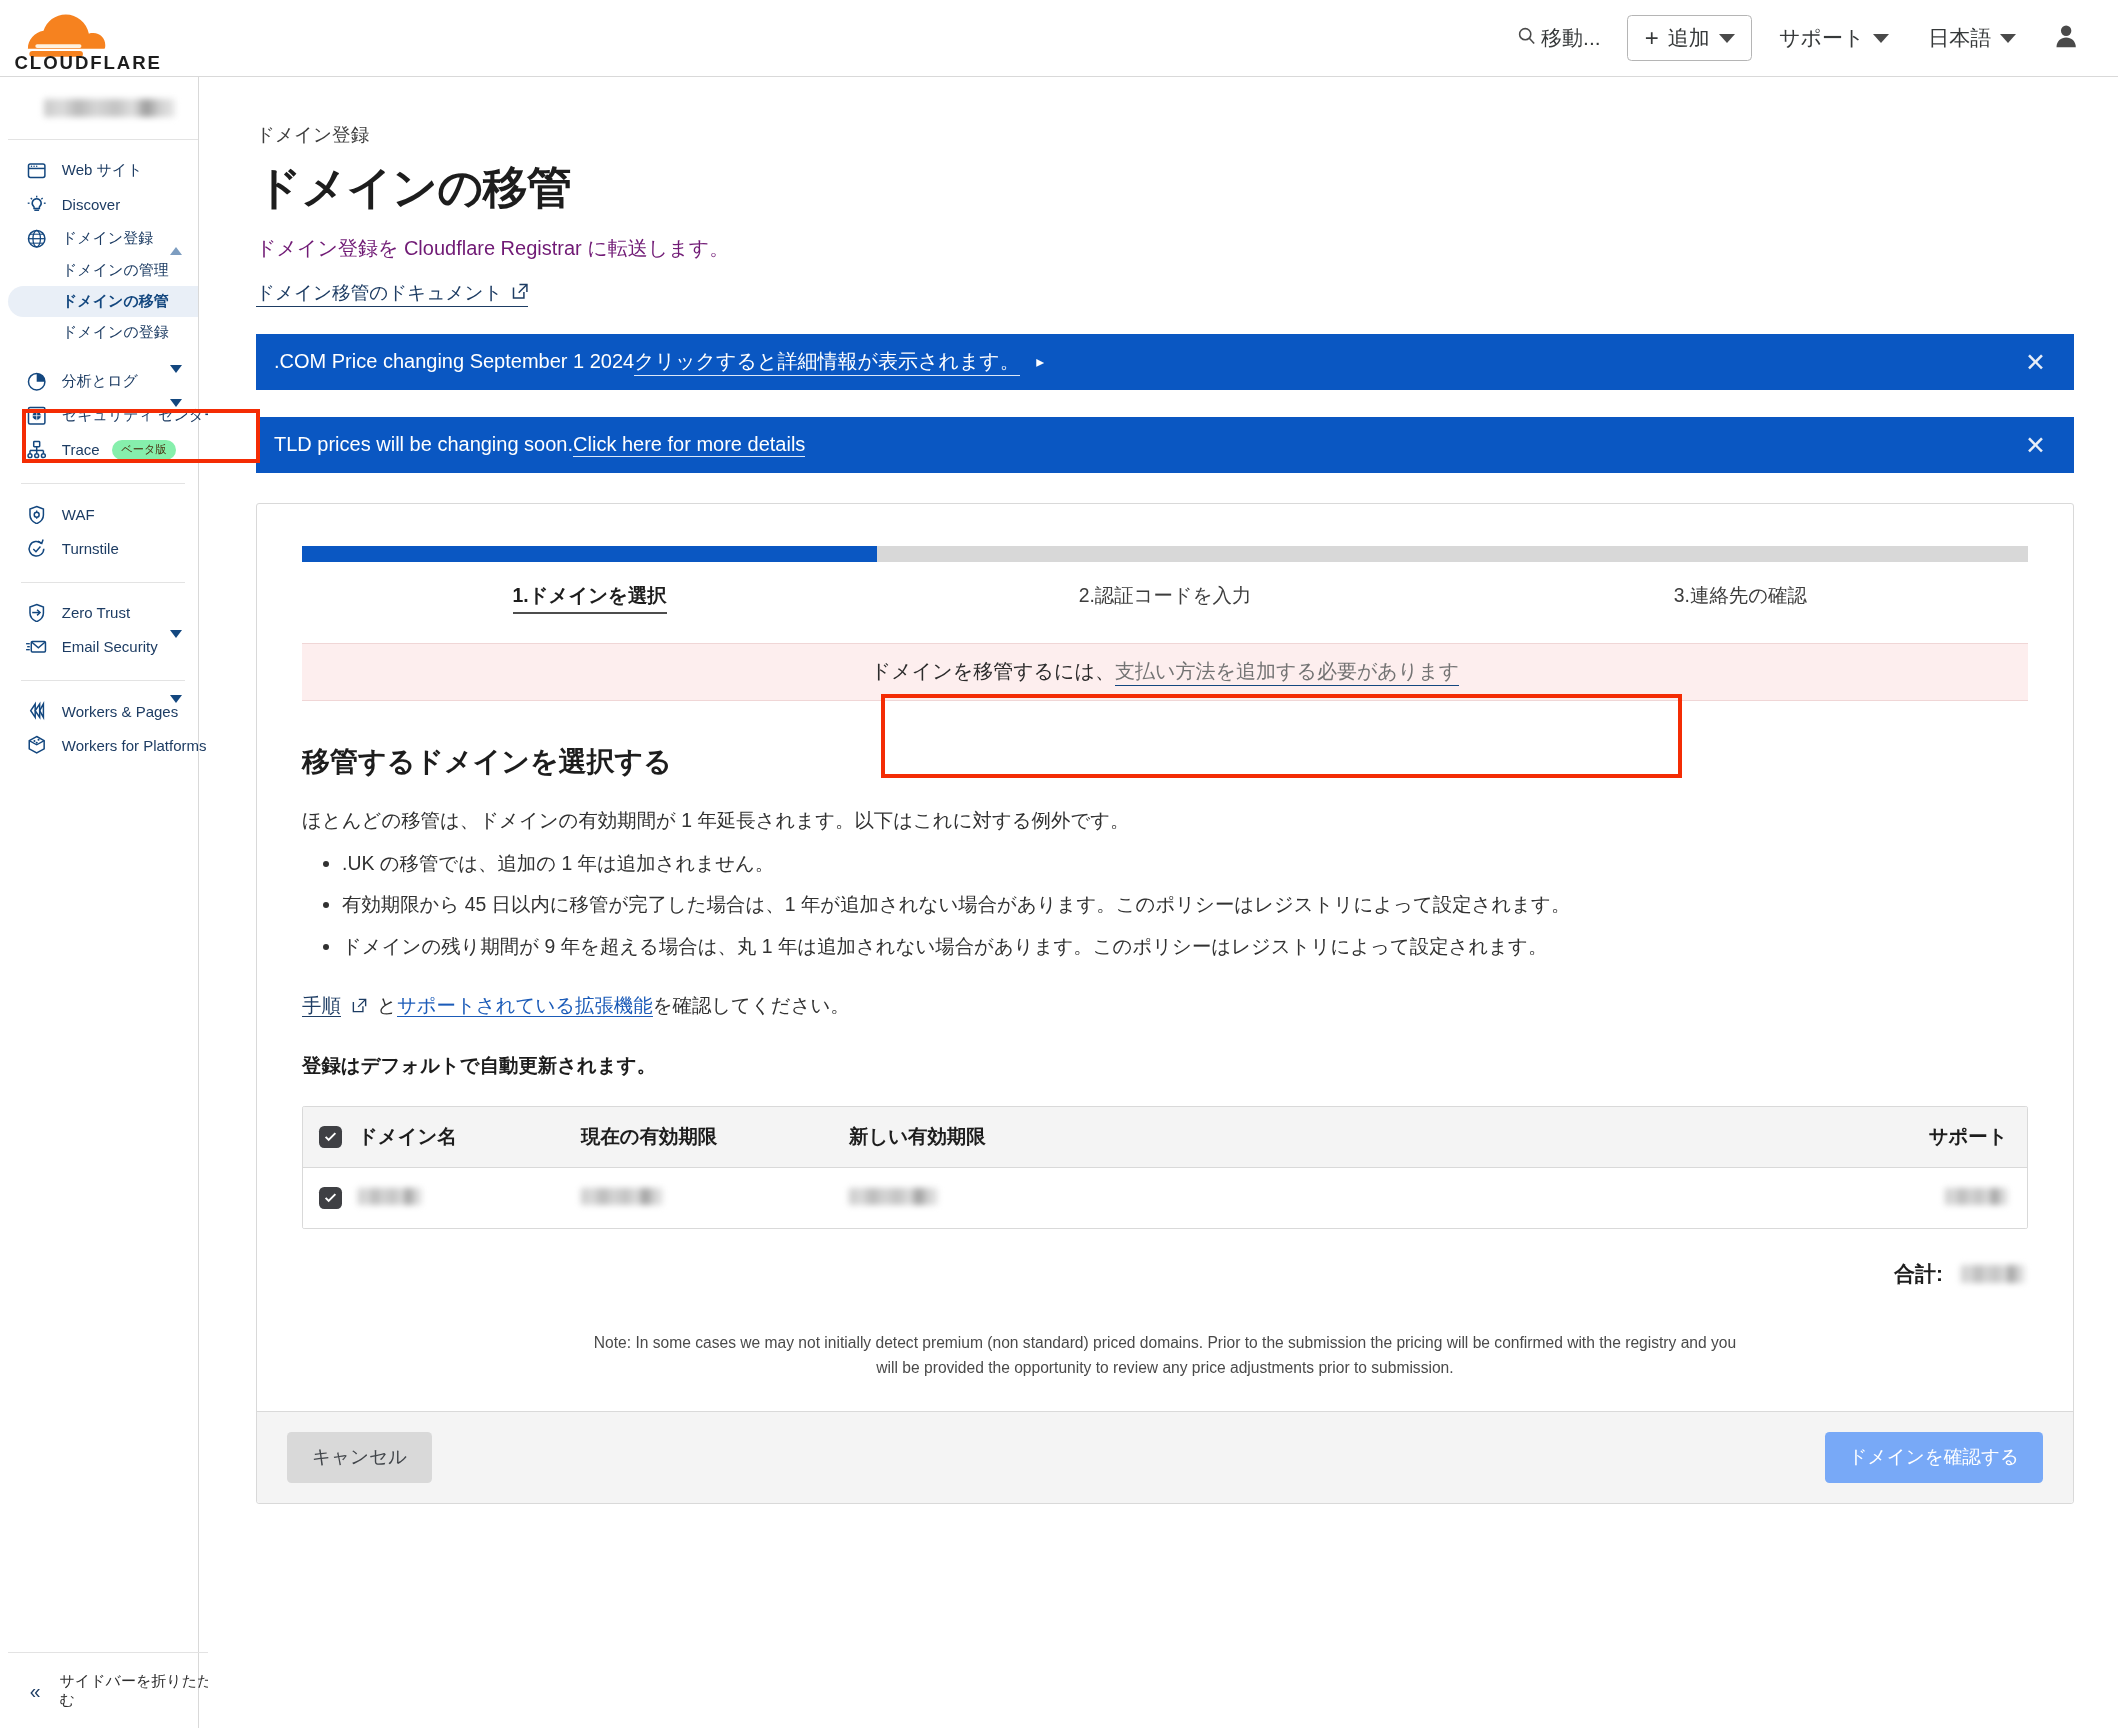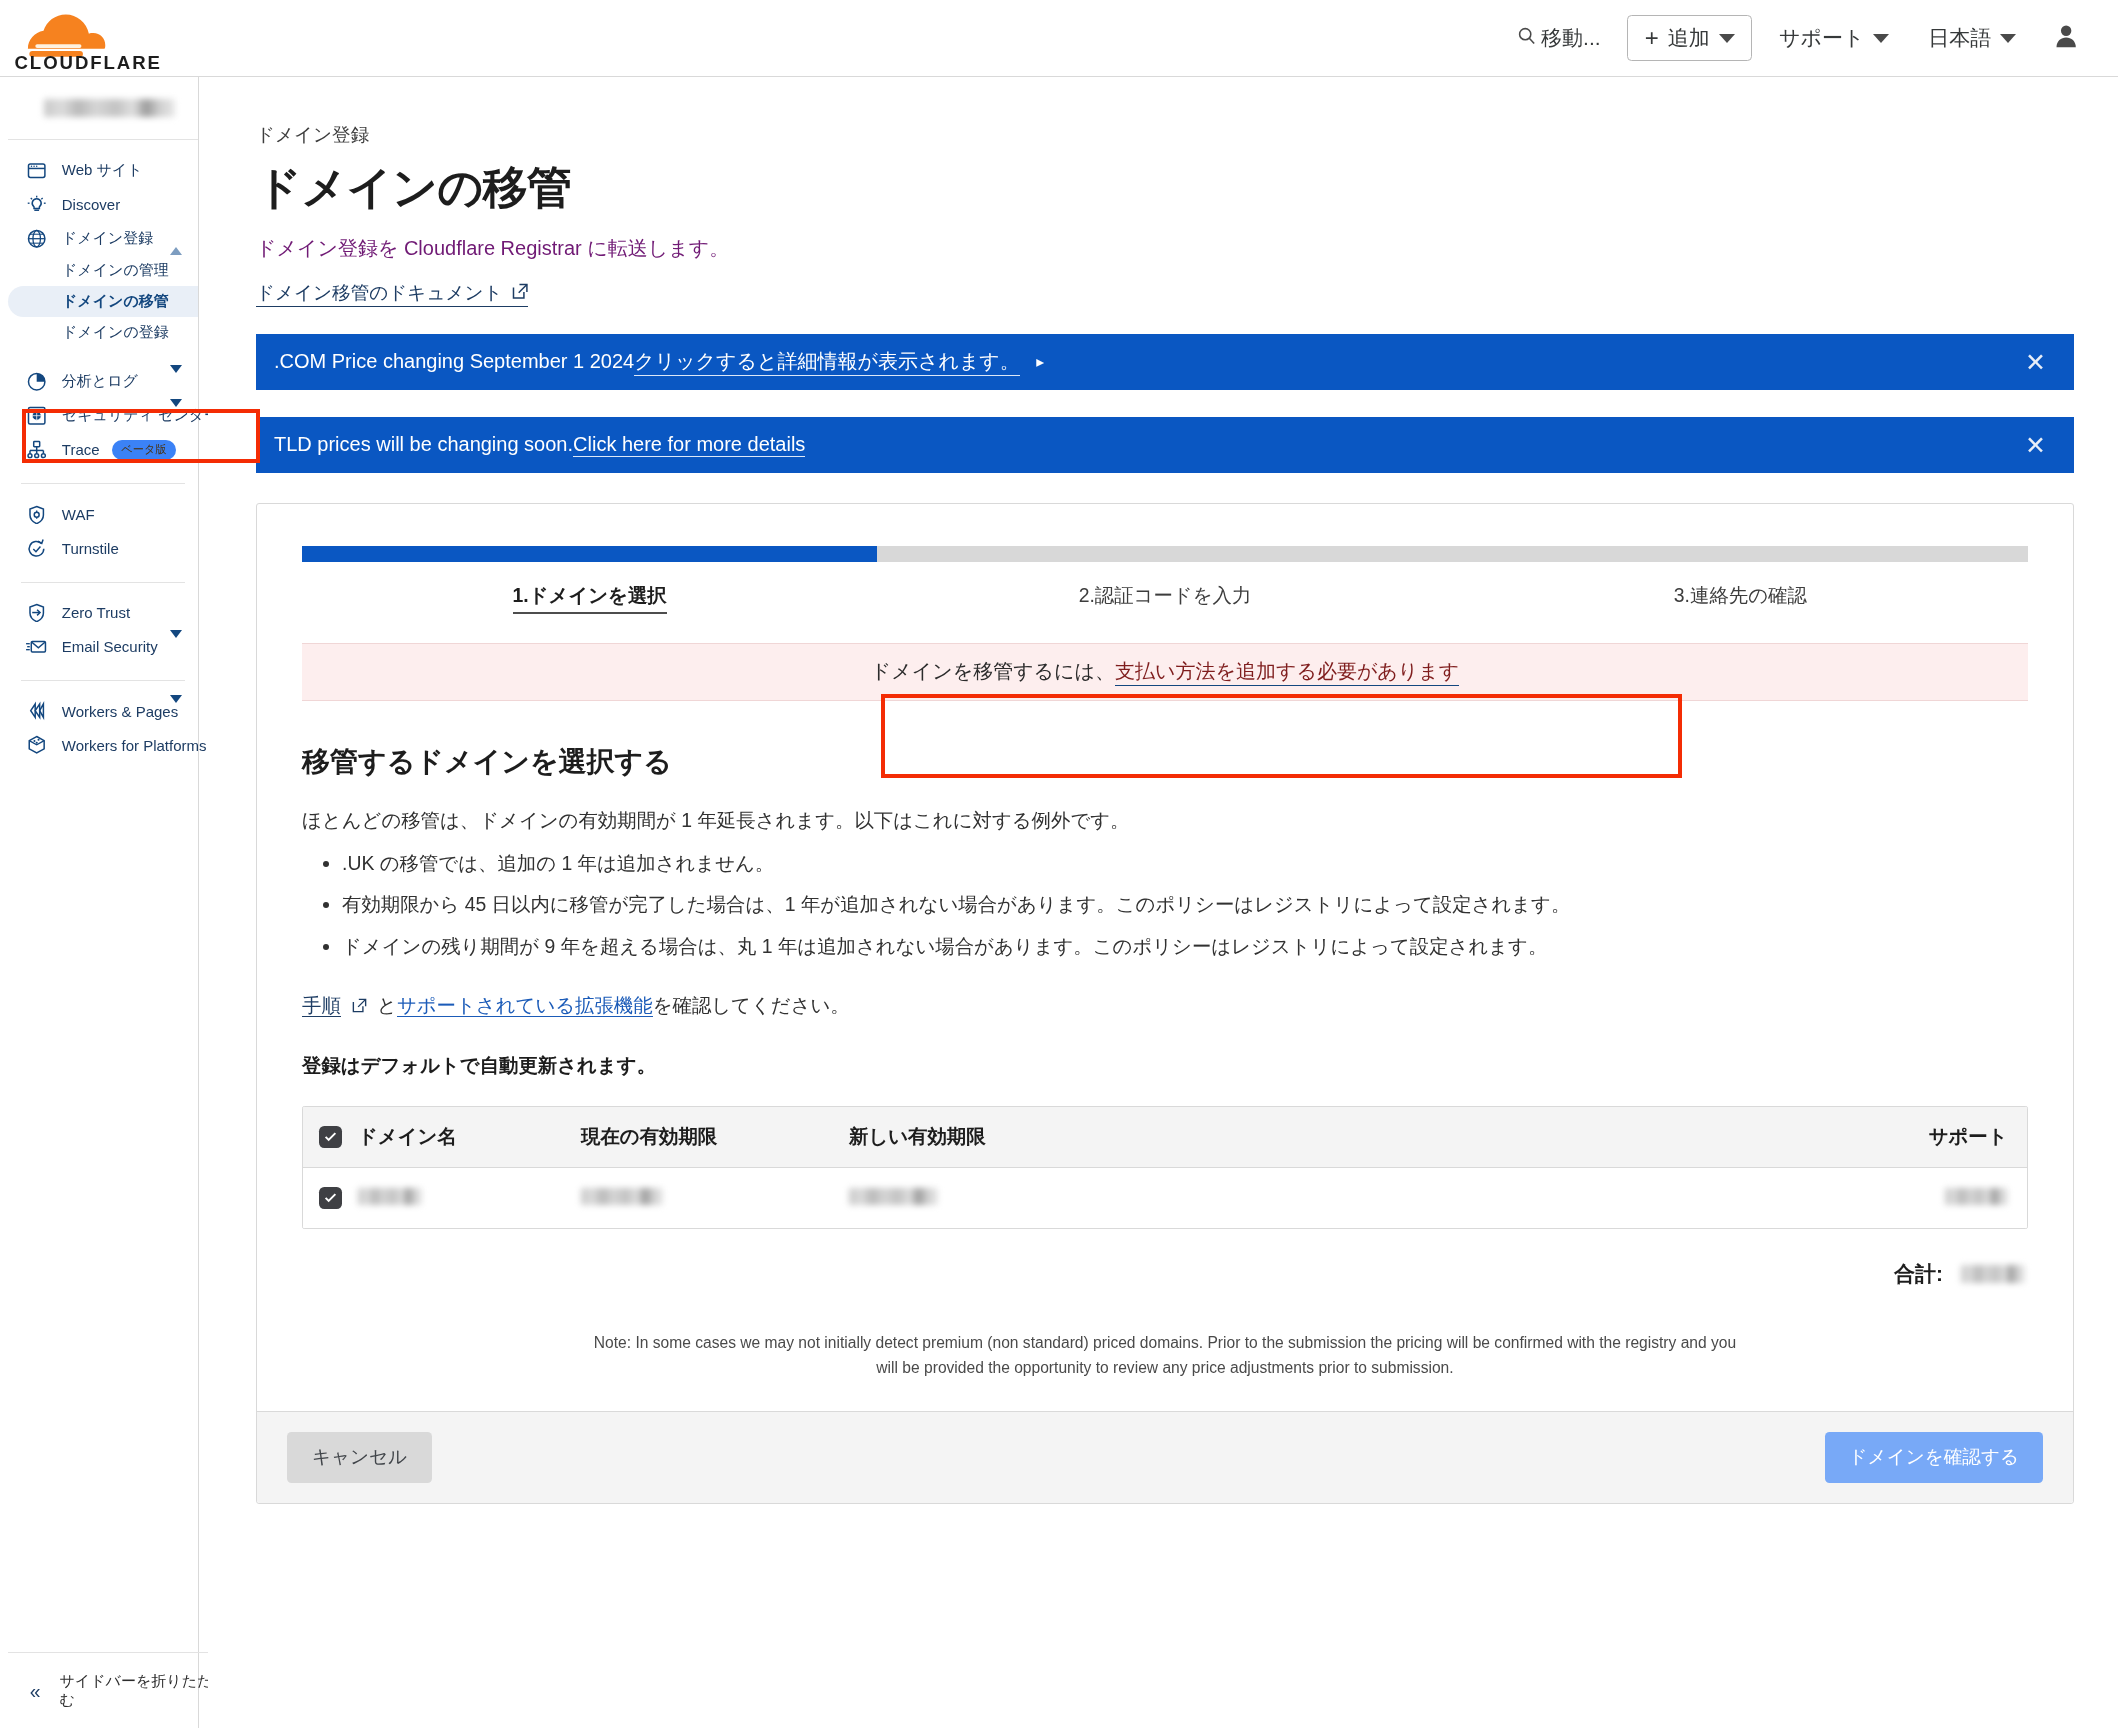--- a/index.html
+++ b/index.html
@@ -73,21 +73,21 @@
   .subitem {
     height: 31px; display: flex; align-items: center;
     padding-left: 54px; font-size: 15px; color: #1d3c63; cursor: pointer;
     border-radius: 0;
   }
   .subitem.active {
     background: #e9eff7; color: #13477f; font-weight: bold;
     border-radius: 18px 0 0 18px;
   }
   .badge-beta {
-    background: #3b82f6; color: #4a3211; font-size: 11.2px;
+    background: #86efac; color: #4a3211; font-size: 11.2px;
     border-radius: 10.4px; padding: 2.2px 9.7px 3px; margin-left: 12px; white-space: nowrap;
   }
   .collapse-row {
     position: absolute; bottom: 0; left: 0; width: 207px; height: 77px;
     border-top: 0.7px solid #e3e3e3; display: flex; align-items: center; padding-left: 13.4px;
     cursor: pointer;
   }
   .collapse-row .nlabel { font-size: 15px; color: #2c2c2c; margin-left: 10.4px; }
   .chev2 { color: #1d3c63; font-size: 19.4px; width: 30px; text-align: center; }
 
@@ -125,21 +125,21 @@
   .step.done .step-bar { background: #0a57c2; }
   .step-label { text-align: center; font-size: 19.4px; color: #3d3d3d; margin-top: 19.4px; }
   .step.done .step-label { color: #1d1d1d; font-weight: bold; border-bottom: 0; }
   .step.done .step-label span { border-bottom: 2.2px solid #4d4d4d; padding-bottom: 6px; }
 
   .alert {
     margin-top: 34px; background: #fdeeee; border-top: 0.7px solid #f0d6d6; border-bottom:0.7px solid #f0d6d6;
     height: 58px; display: flex; align-items: center; justify-content: center;
     font-size: 20px; color: #2b2b2b;
   }
-  .alert a { color: #7f1d1d; border-bottom: 1.5px solid #13477f; cursor:pointer; }
+  .alert a { color: #737373; border-bottom: 1.5px solid #13477f; cursor:pointer; }
 
   .h2 { font-size: 28px; font-weight: bold; color: #1d1d1d; margin-top: 42px; }
   .para { font-size: 19.4px; color: #313131; margin-top: 24px; line-height: 1.55; }
   ul.exc { margin: 13.4px 0 0 40px; }
   ul.exc li { font-size: 19.4px; color: #313131; line-height: 1.6; margin-bottom: 10.4px; }
   .links-line { margin-top: 30px; font-size: 19.4px; color: #313131; }
   .links-line a { color: #1d3c63; border-bottom: 1.5px solid #1d3c63; cursor: pointer; }
   .links-line a.blue { color: #1b5bb8; border-bottom-color:#1b5bb8; }
   .autorenew { margin-top: 33px; font-size: 19.4px; font-weight: bold; color: #1d1d1d; }
 

